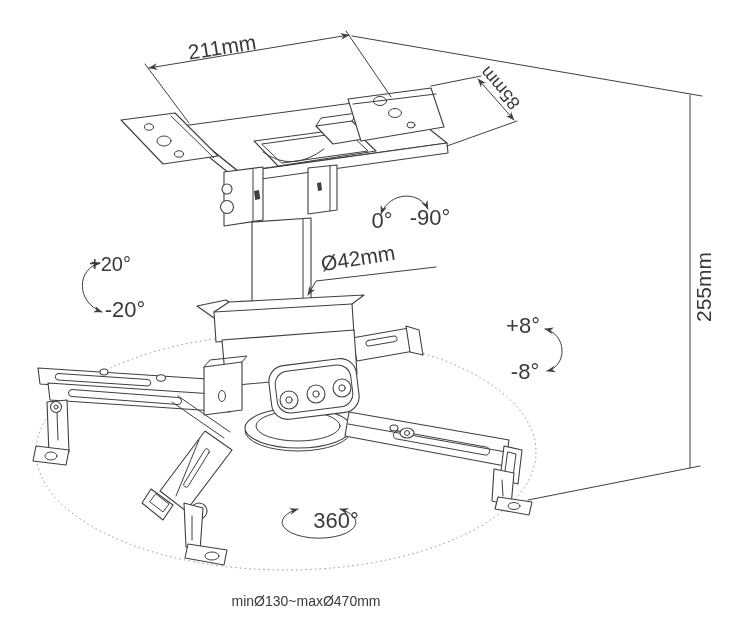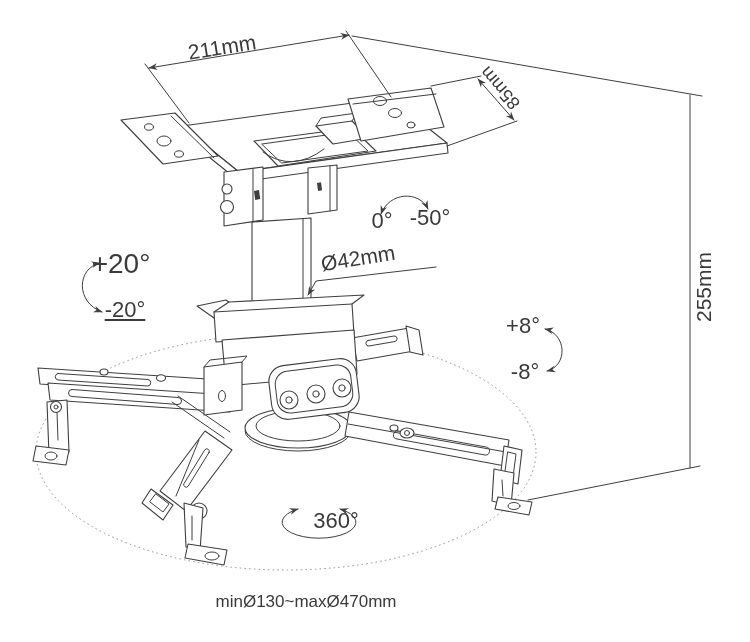--- a/index.html
+++ b/index.html
@@ -170,21 +170,21 @@
 
       <path class="thin" d="M340,509 A37,16 0 1 1 298,509" marker-start="url(#arw)" marker-end="url(#arw)"></path>
     </g>
   </svg>
 
   <span class="lbl" style="left:222px;top:47px;font-size:21px;--r:-9deg;">211mm</span>
   <span class="lbl" style="left:500px;top:88px;font-size:18px;--r:229deg;">85mm</span>
   <span class="lbl" style="left:703px;top:287px;font-size:21px;--r:-90deg;">255mm</span>
   <span class="lbl" style="left:358px;top:258px;font-size:21px;--r:-9deg;">Ø42mm</span>
   <span class="lbl" style="left:382px;top:221px;font-size:22px;">0°</span>
-  <span class="lbl" style="left:430px;top:218px;font-size:22px;">-50°</span>
-  <span class="lbl" style="left:121px;top:264px;font-size:28px;">+20°</span>
-  <span class="lbl" style="left:125px;top:310px;font-size:22px;text-decoration:underline;">-20°</span>
+  <span class="lbl" style="left:430px;top:218px;font-size:22px;">-90°</span>
+  <span class="lbl" style="left:110px;top:264px;font-size:20px;">+20°</span>
+  <span class="lbl" style="left:125px;top:310px;font-size:22px;">-20°</span>
   <span class="lbl" style="left:523px;top:326px;font-size:22px;">+8°</span>
   <span class="lbl" style="left:525px;top:372px;font-size:22px;">-8°</span>
   <span class="lbl" style="left:320px;top:521px;font-size:22px;margin-left:16px;">360°</span>
-  <span class="lbl" style="left:306px;top:601px;font-size:17px;">minØ130~maxØ470mm</span>
+  <span class="lbl" style="left:306px;top:601px;font-size:14px;">minØ130~maxØ470mm</span>
 
 </div>
 
 </body></html>

